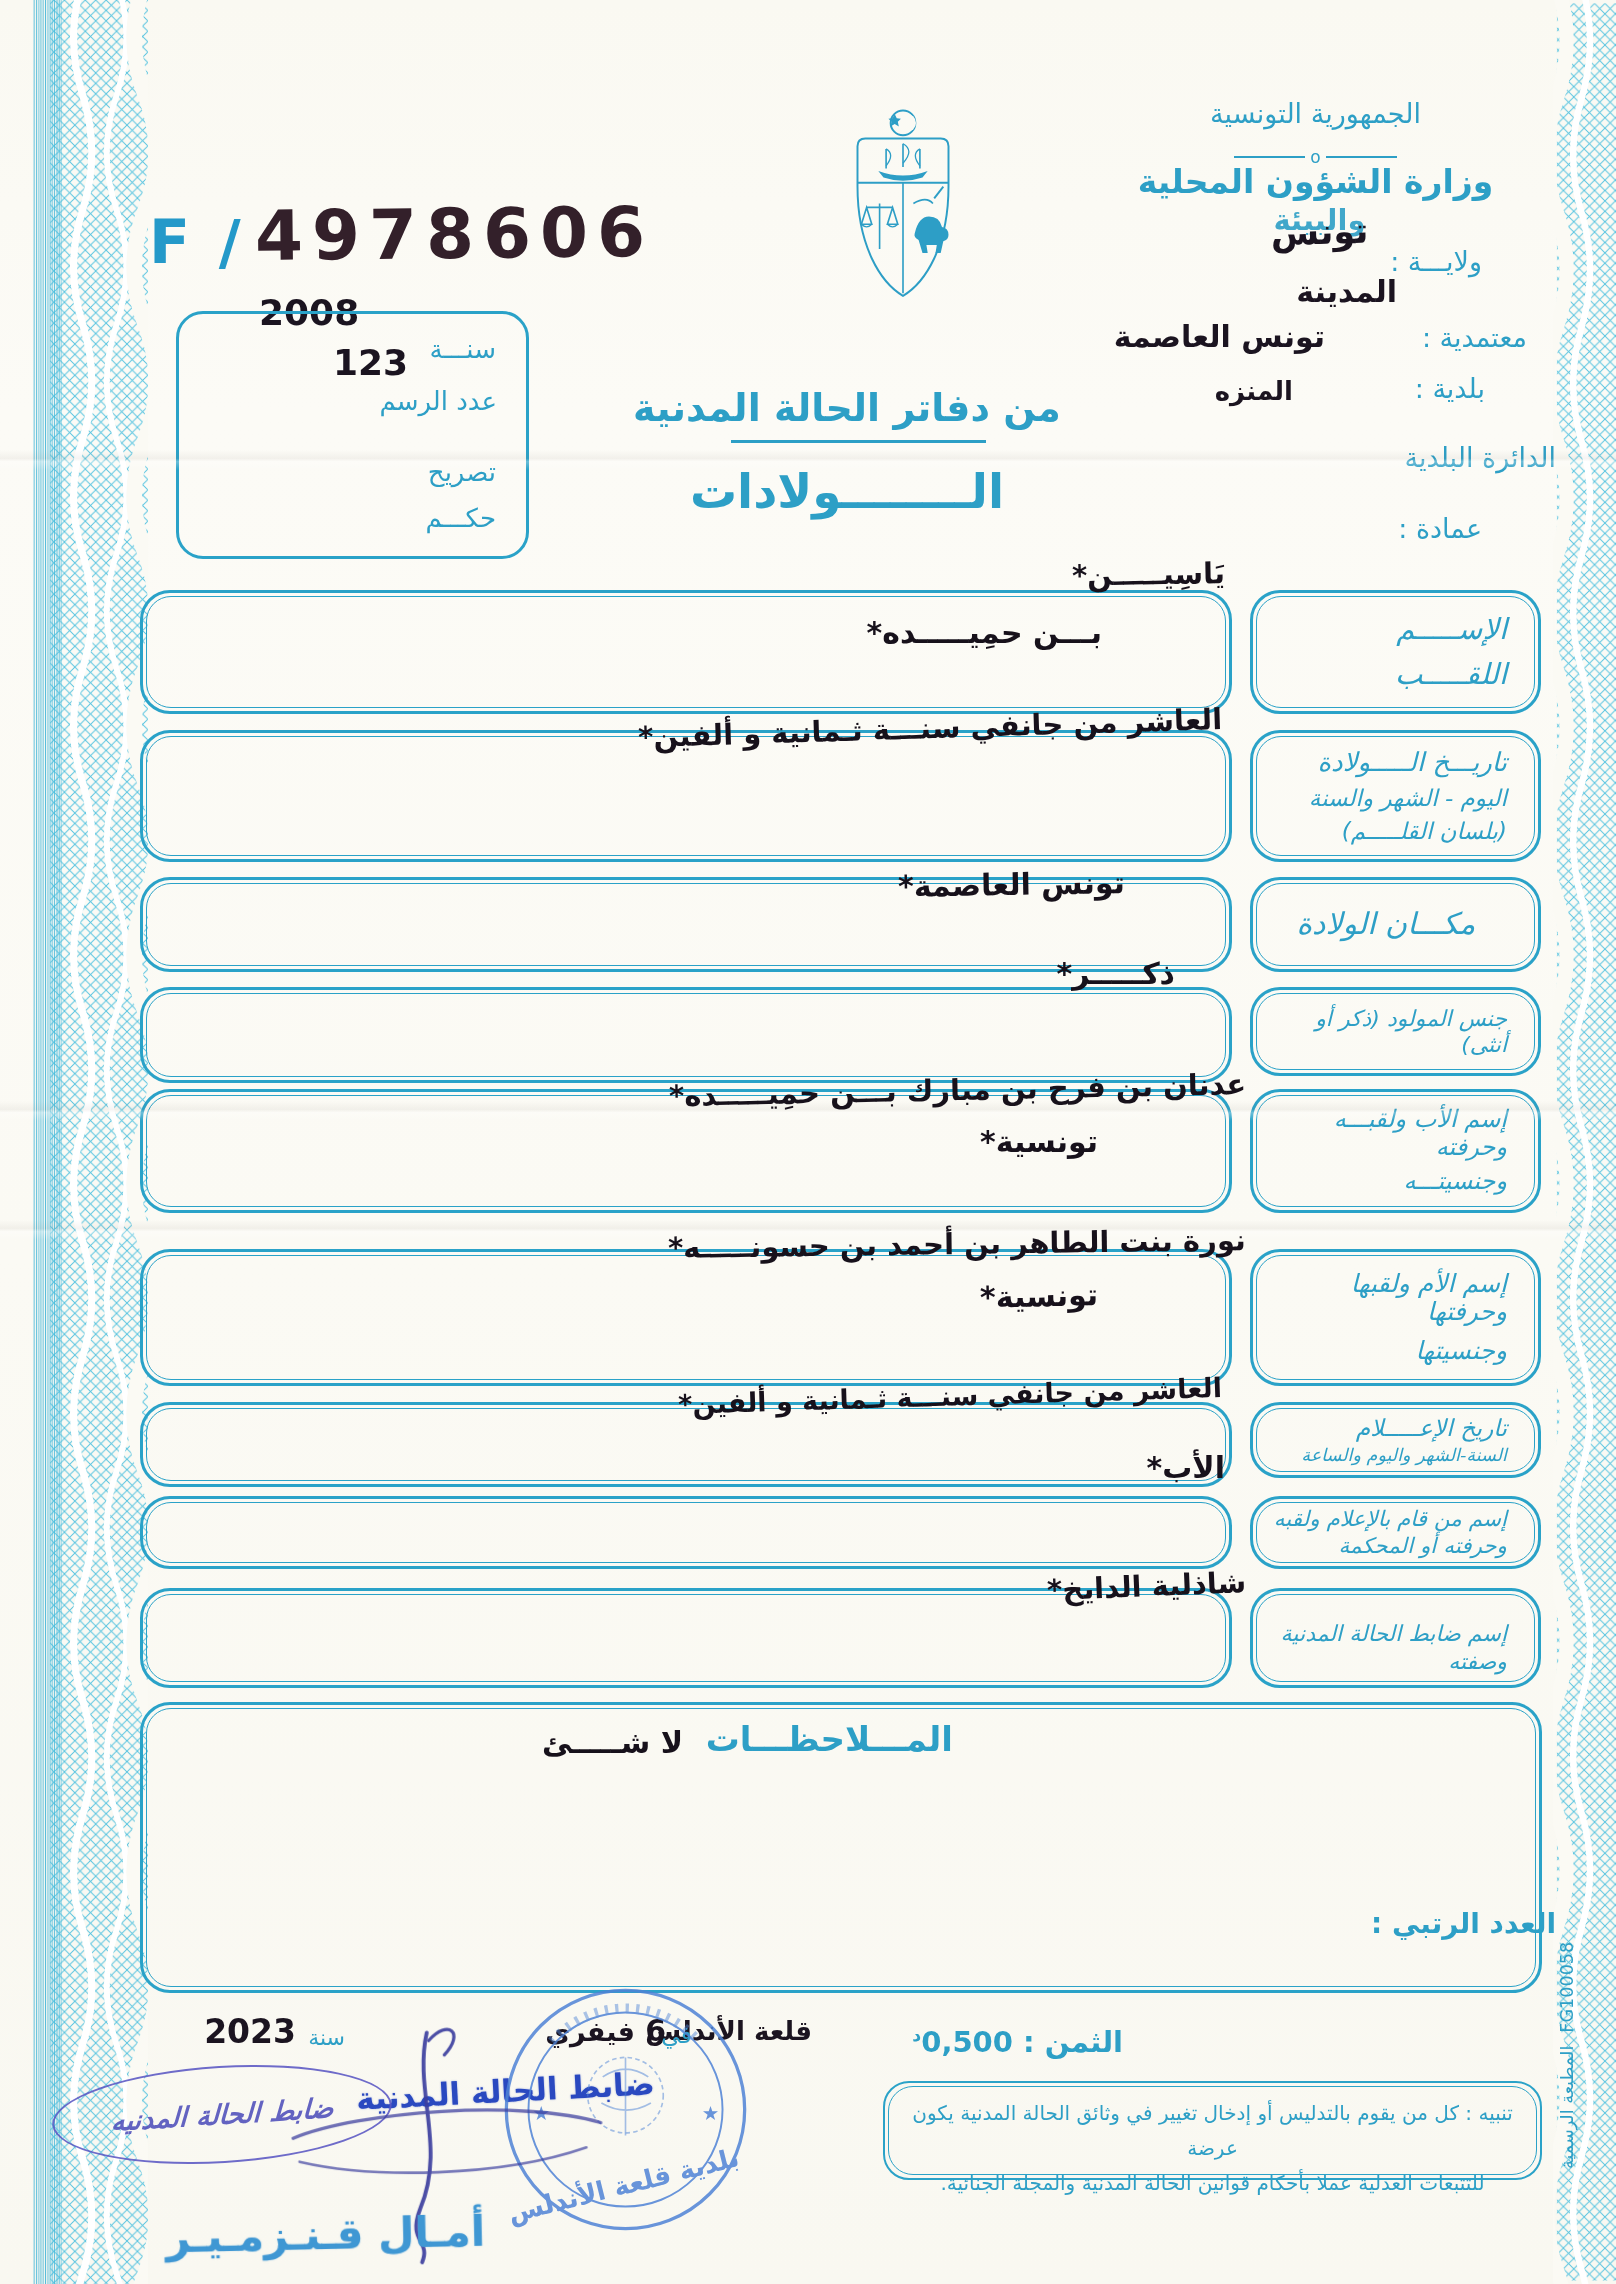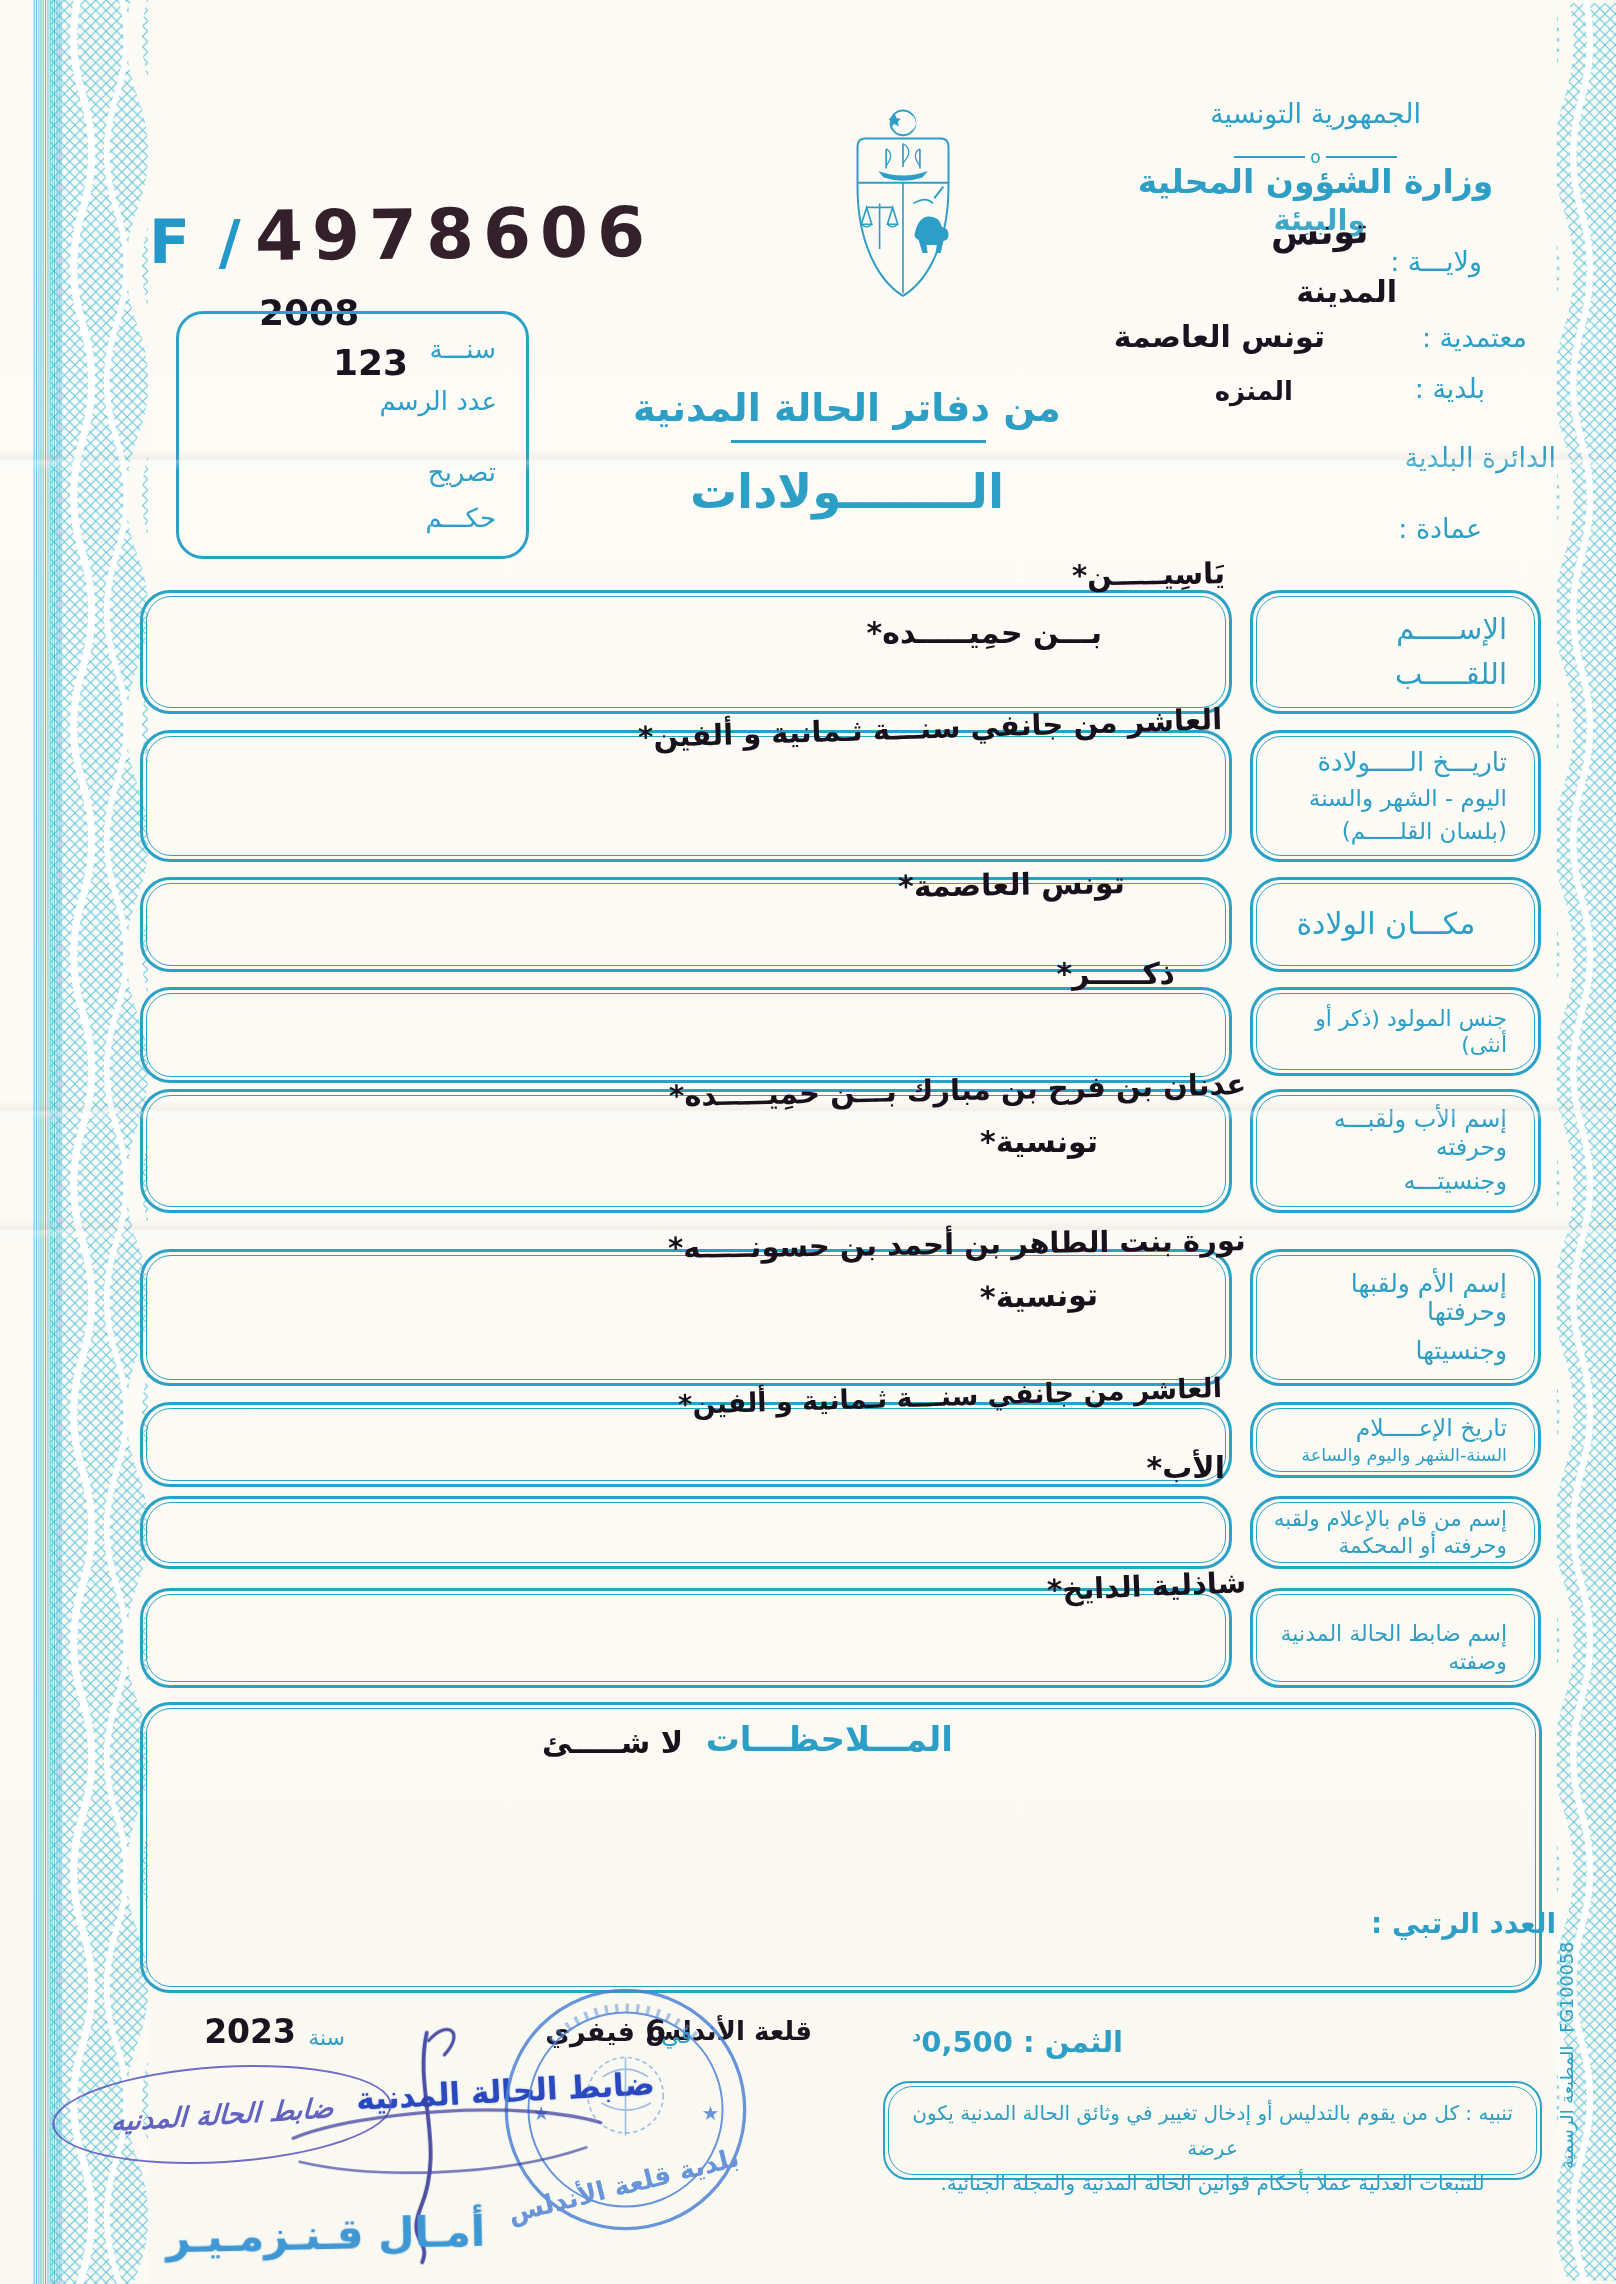--- a/index.html
+++ b/index.html
@@ -6,21 +6,21 @@
   body{width:1616px;height:2284px;background:#d8d4c9;font-family:"DejaVu Sans",sans-serif;}
   .page{position:relative;width:1616px;height:2284px;overflow:hidden;
         background:linear-gradient(180deg,#faf9f2 0%,#fcfbf6 18%,#fbfaf4 55%,#f9f8f1 100%);padding-left:16px;}
   .t{position:absolute;white-space:nowrap;direction:rtl;}
   .cy{color:#2d9fc6;}
   .blk{color:#1b1420;font-weight:bold;}
   .val{position:absolute;white-space:nowrap;direction:rtl;color:#17111b;font-weight:bold;z-index:5;transform-origin:right center;}
   .dbl{position:absolute;border:3.3px solid #2aa2c8;border-radius:30px;z-index:1;box-sizing:border-box;}
   .dbl::before{content:"";position:absolute;inset:2.6px;border:1.3px solid #2aa2c8;border-radius:25px;}
   .lbox{display:flex;flex-direction:column;justify-content:space-evenly;
-        padding:7.8px 31px 7.8px 11.7px;direction:rtl;text-align:right;color:#2d9fc6;}
+        padding:7.8px 31px 7.8px 11.7px;direction:rtl;text-align:right;color:#2d9fc6;font-style:italic;}
   .ll{position:relative;z-index:2;line-height:1.15;}
   .crease{position:absolute;left:0;width:100%;height:19.5px;z-index:4;pointer-events:none;
     background:linear-gradient(180deg,rgba(0,0,0,0) 0%,rgba(110,100,90,.07) 42%,rgba(255,255,255,.30) 58%,rgba(0,0,0,0) 100%);}
   .hline{position:absolute;background:#2d9fc6;}
   sup{font-size:60%;}
 </style>
 </head>
 <body>
 
 <div class="page">

